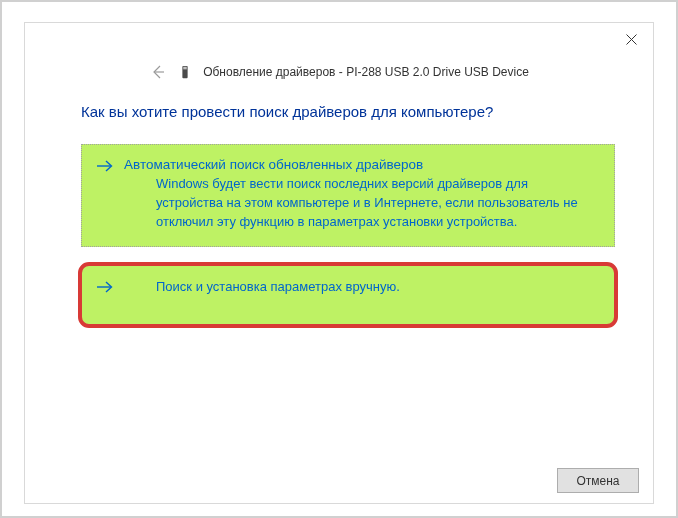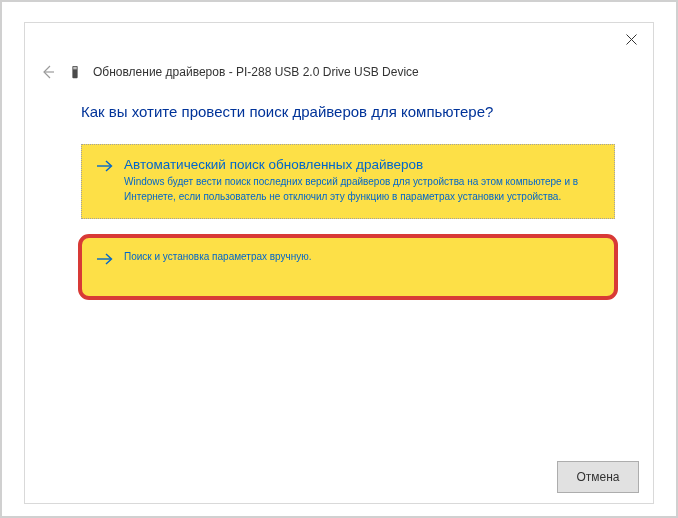--- a/index.html
+++ b/index.html
@@ -53,20 +53,21 @@
     }
     .close-btn svg {
       width: 11px;
       height: 11px;
     }
     .header-row {
       display: flex;
       align-items: center;
       padding: 8px 14px 4px 14px;
       gap: 10px;
+      justify-content: center;
     }
     .back-arrow {
       width: 18px;
       height: 18px;
       display: flex;
       align-items: center;
       justify-content: center;
       color: #7a7a7a;
       cursor: pointer;
     }
@@ -90,21 +91,21 @@
       color: #003399;
       margin-bottom: 24px;
     }
     .option-box {
       border: 1px solid #d0d0d0;
       padding: 12px 16px 14px 14px;
       margin-bottom: 18px;
       display: flex;
       gap: 10px;
       cursor: pointer;
-      background: #fde047;
+      background: #bef264;
     }
     .option-box.dotted {
       border: 1px dotted #a0a0a0;
     }
     .option-box.highlighted {
       outline: 4px solid #d83a36;
       outline-offset: -1px;
       border-radius: 8px;
       border: 1px solid transparent;
       padding-bottom: 26px;
@@ -122,32 +123,33 @@
     .option-content {
       flex: 1;
     }
     .option-title {
       color: #0066cc;
       font-size: 13.5px;
       margin-bottom: 3px;
     }
     .option-desc {
       color: #0066cc;
-      font-size: 10px;
+      font-size: 13px;
       line-height: 1.45;
+      margin-left: 32px;
     }
     .footer {
       padding: 10px 14px;
       display: flex;
       justify-content: flex-end;
       border-top: 0;
     }
     .cancel-btn {
       min-width: 82px;
-      height: 32px;
+      height: 25px;
       background: #e1e1e1;
       border: 1px solid #adadad;
       font-size: 12px;
       color: #333;
       cursor: pointer;
       padding: 0 14px;
     }
   </style>
 </head>
 <body>

